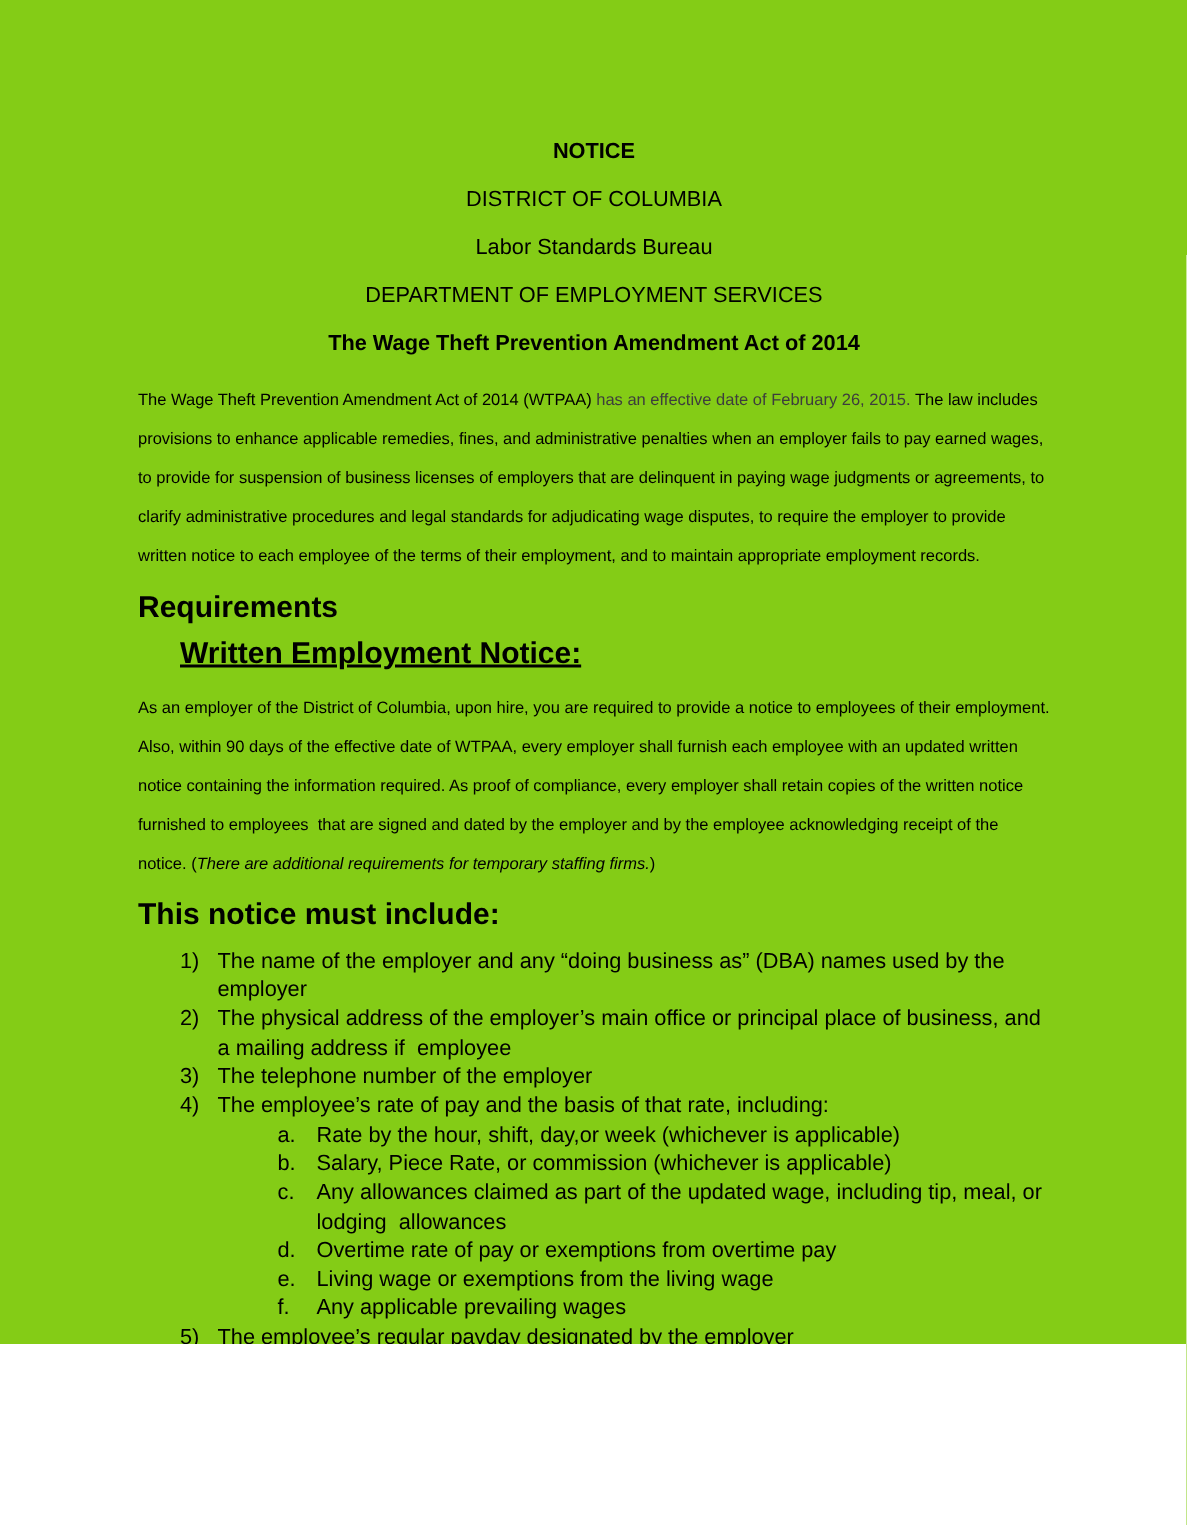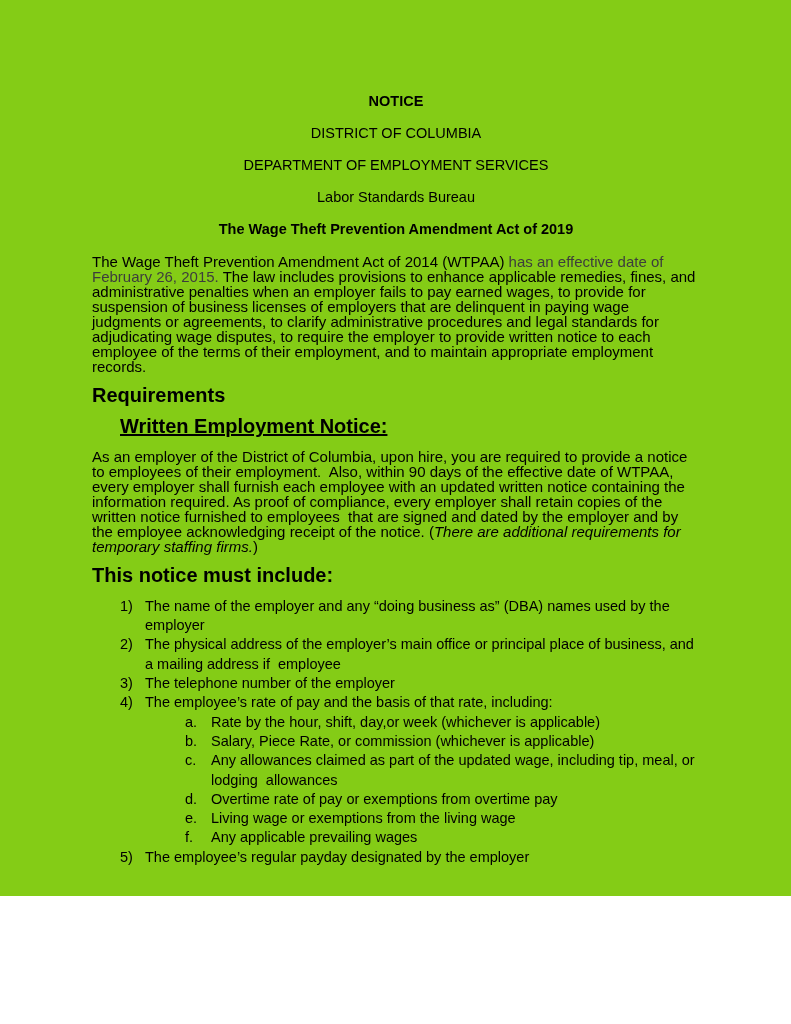--- a/index.html
+++ b/index.html
@@ -16,22 +16,22 @@
   }
   .doc-header { text-align: center; }
   .h-line {
     font-size: 14.5px;
     line-height: 15px;
     margin: 0 0 17px 0;
     white-space: pre-wrap;
   }
   .bold { font-weight: bold; }
   .para {
-    font-size: 15px;
-    line-height: 15px;
+    font-size: 11px;
+    line-height: 26px;
     margin: 0 0 12px 0;
     white-space: pre-wrap;
   }
   .muted { color: #3d3d3d; }
   .heading {
     font-size: 20px;
     font-weight: bold;
     line-height: 19.3px;
     margin: 0 0 12px 0;
     white-space: pre-wrap;
@@ -51,23 +51,23 @@
   em { font-style: italic; }
 </style>
 </head>
 <body>
 
 <div class="page">
 
   <header class="doc-header">
     <p class="h-line bold">NOTICE</p>
     <p class="h-line">DISTRICT OF COLUMBIA</p>
+    <p class="h-line">Labor Standards Bureau</p>
     <p class="h-line">DEPARTMENT OF EMPLOYMENT SERVICES</p>
-    <p class="h-line">Labor Standards Bureau</p>
-    <p class="h-line bold">The Wage Theft Prevention Amendment Act of 2019</p>
+    <p class="h-line bold">The Wage Theft Prevention Amendment Act of 2014</p>
   </header>
 
   <p class="para"><span>The Wage Theft Prevention Amendment Act of 2014 (WTPAA) </span><span class="muted">has an effective date of February 26, 2015.</span><span> The law includes provisions to enhance applicable remedies, fines, and administrative penalties when an employer fails to pay earned wages, to provide for suspension of business licenses of employers that are delinquent in paying wage judgments or agreements, to clarify administrative procedures and legal standards for adjudicating wage disputes, to require the employer to provide written notice to each employee of the terms of their employment, and to maintain appropriate employment records.</span></p>
 
   <h2 class="heading">Requirements</h2>
 
   <h2 class="heading underline">Written Employment Notice:</h2>
 
   <p class="para"><span>As an employer of the District of Columbia, upon hire, you are required to provide a notice to employees of their employment.  Also, within 90 days of the effective date of WTPAA, every employer shall furnish each employee with an updated written notice containing the information required. As proof of compliance, every employer shall retain copies of the written notice furnished to employees  that are signed and dated by the employer and by the employee acknowledging receipt of the notice. (</span><em>There are additional requirements for temporary staffing firms.</em><span>)</span></p>
 

